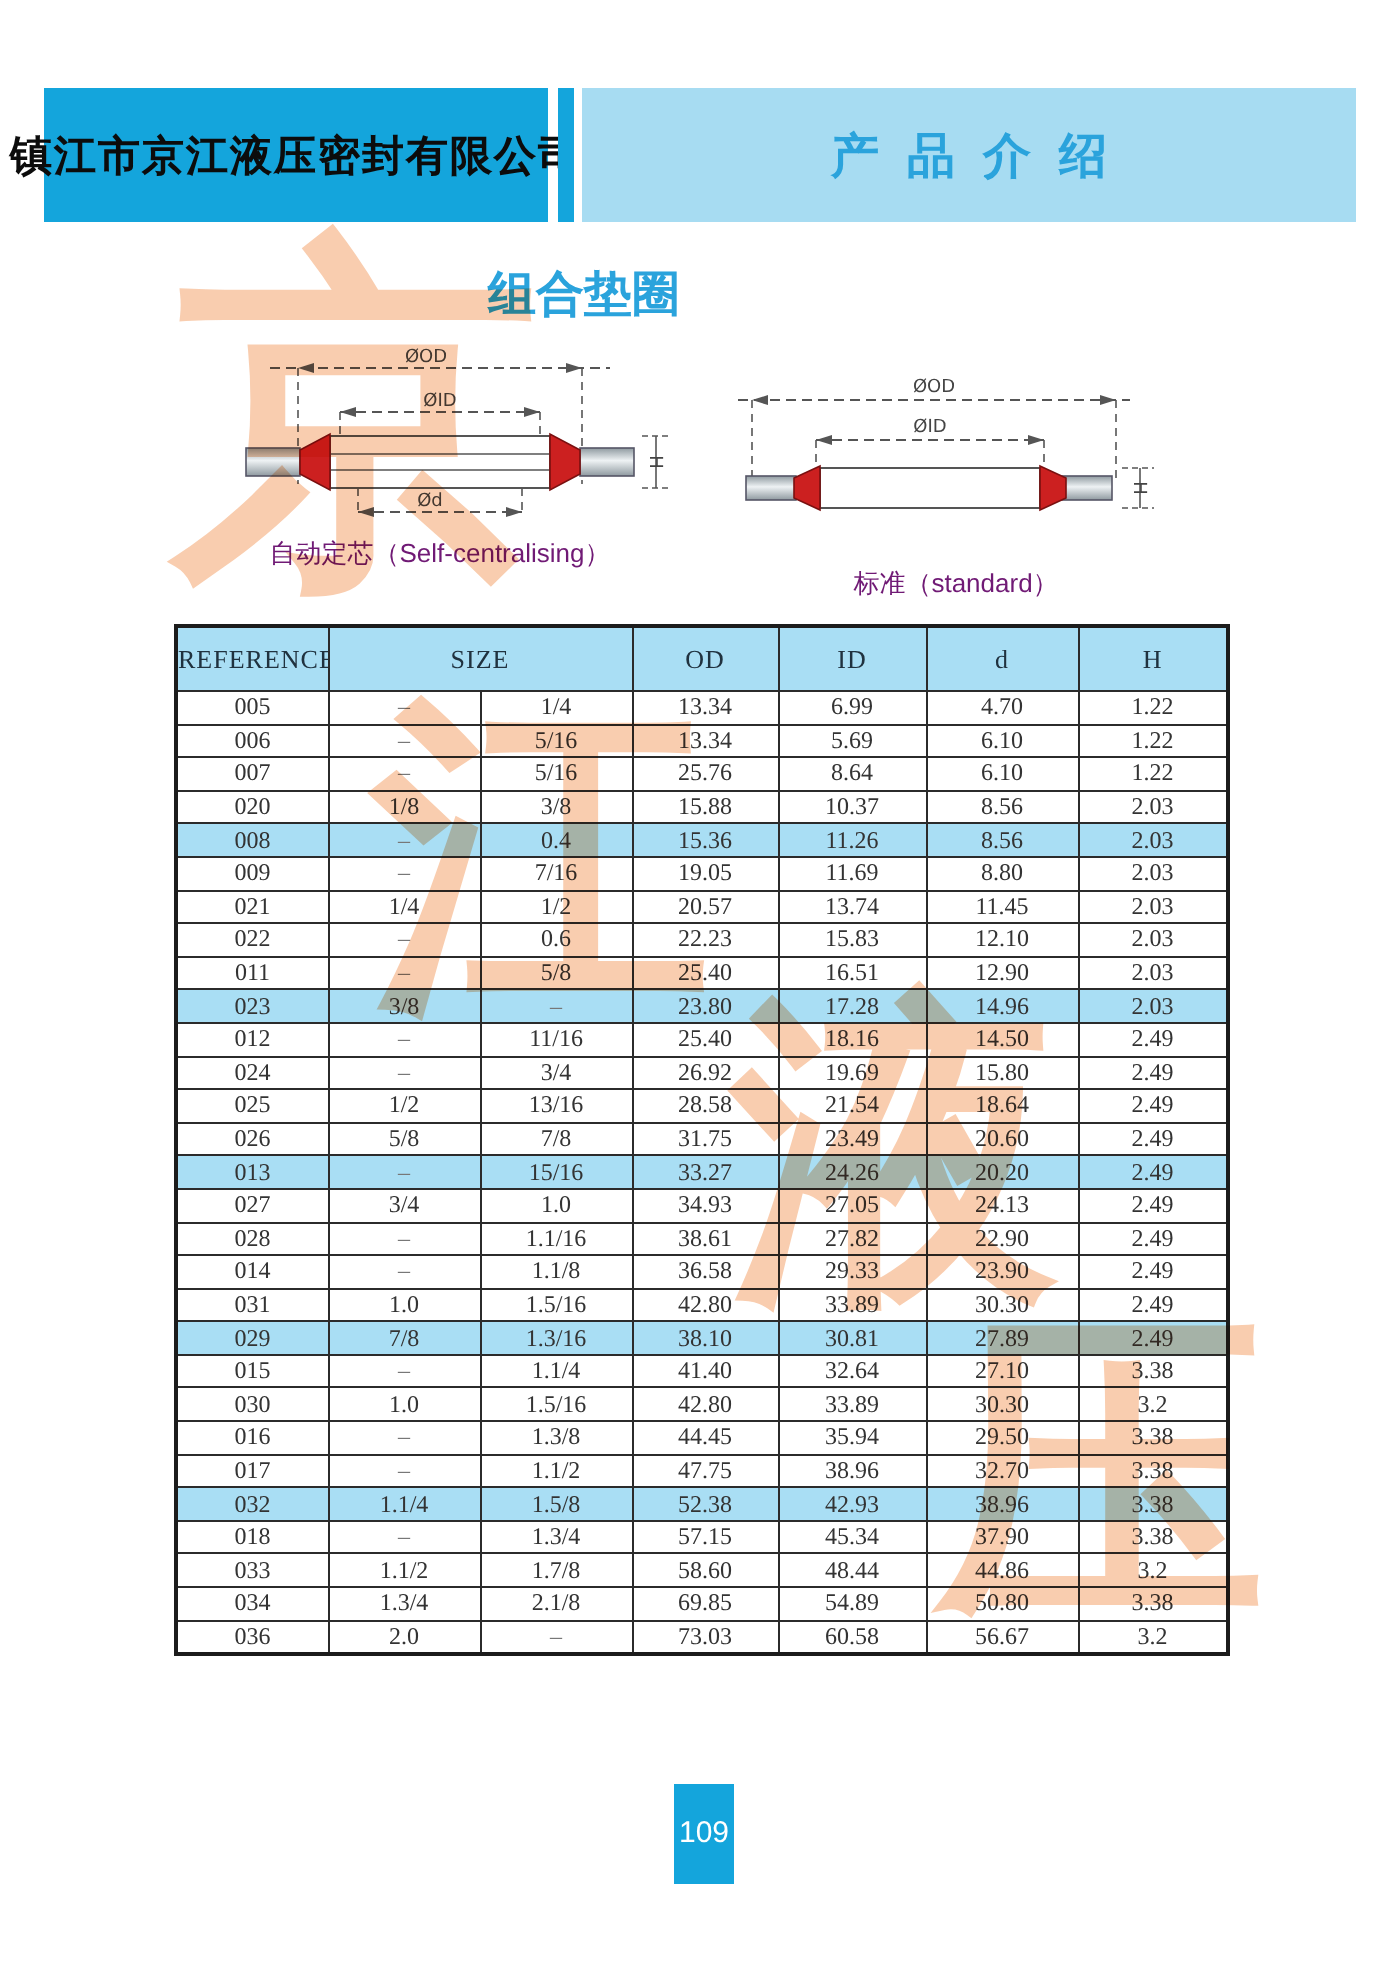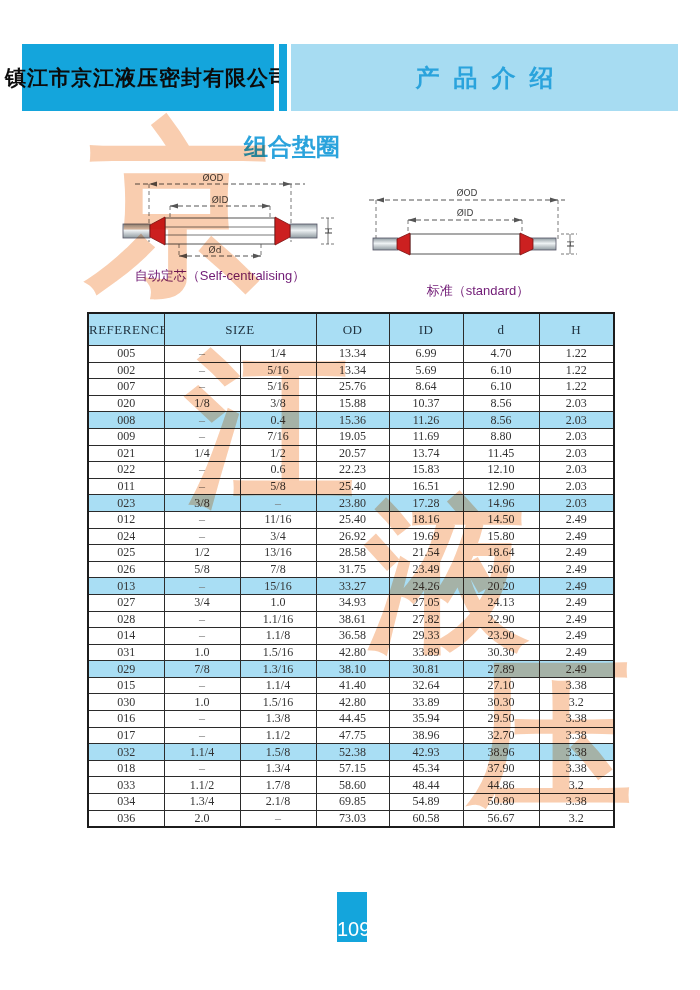--- a/index.html
+++ b/index.html
@@ -43,22 +43,22 @@
   .spec-table { border:2px solid #1c1c1c; }
   .spec-table th { height:31px; background:var(--hl,#a9def4);
                    font-size:13px; font-weight:normal; color:#20323f;
                    letter-spacing:0.5px; }
   .spec-table td { height:15.6px; font-size:12px; }
   .spec-table tr.hl td { background:var(--hl,#a9def4); }
 
   
   .page-badge { left:337px; top:892px; width:30px; height:50px;
                 background:var(--band-dark,#1aa0da); color:#ffffff;
-                font-family:"Liberation Sans", sans-serif; font-size:20px;
-                text-align:center; padding-top:26px; box-sizing:border-box; }
+                font-family:"Liberation Sans", sans-serif; font-size:15px;
+                text-align:center; padding-top:16px; box-sizing:border-box; }
 </style>
 </head>
 <body style="--band-dark: #14a5dc; --band-light: #a7dcf2; --accent: #2aa3dc; --hl: #a9def4; --wm: #f08840;">
 
 <div class="abs band-dark">
   <span class="company">镇江市京江液压密封有限公司</span>
 </div>
 <div class="abs band-sep"></div>
 <div class="abs band-light">
   <span class="section-title">产品介绍</span>
@@ -184,21 +184,21 @@
       <tr>
         <td>005</td>
         <td style="color: rgb(119, 119, 119);">–</td>
         <td>1/4</td>
         <td>13.34</td>
         <td>6.99</td>
         <td>4.70</td>
         <td>1.22</td>
       </tr>
       <tr>
-        <td>002</td>
+        <td>006</td>
         <td style="color: rgb(119, 119, 119);">–</td>
         <td>5/16</td>
         <td>13.34</td>
         <td>5.69</td>
         <td>6.10</td>
         <td>1.22</td>
       </tr>
       <tr>
         <td>007</td>
         <td style="color: rgb(119, 119, 119);">–</td>

